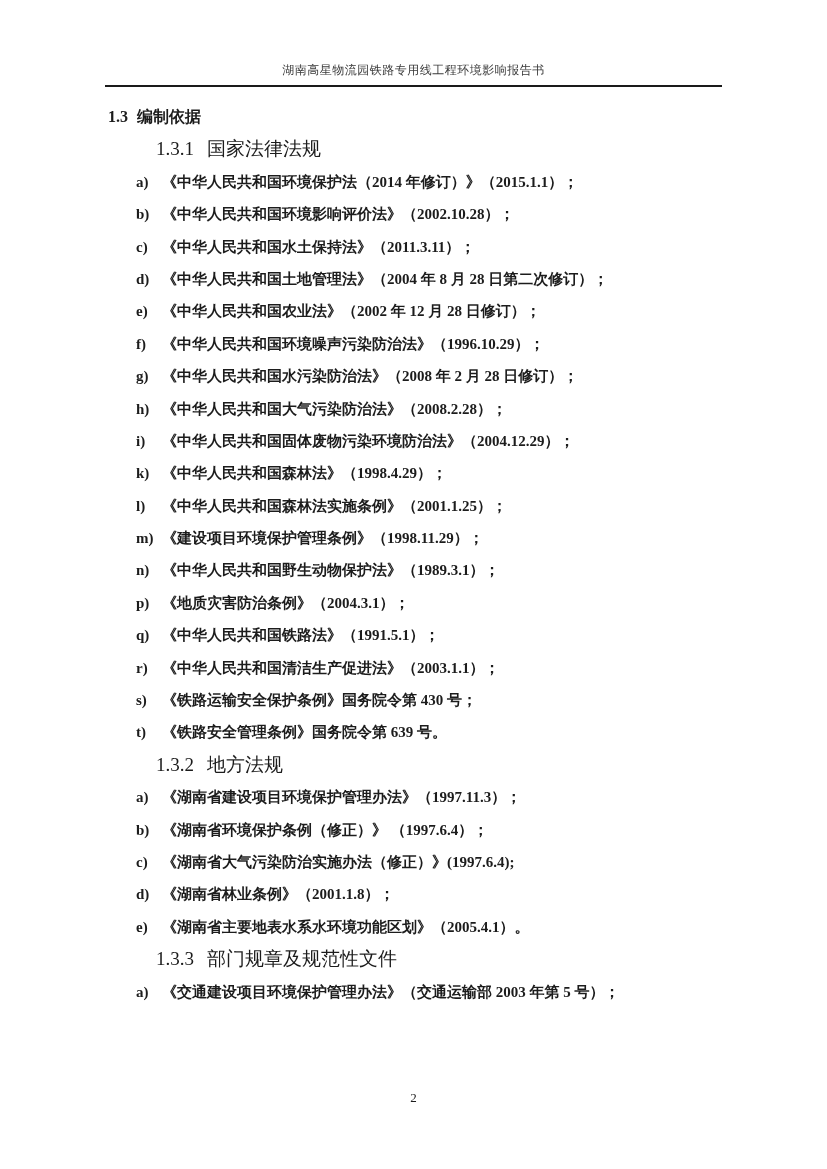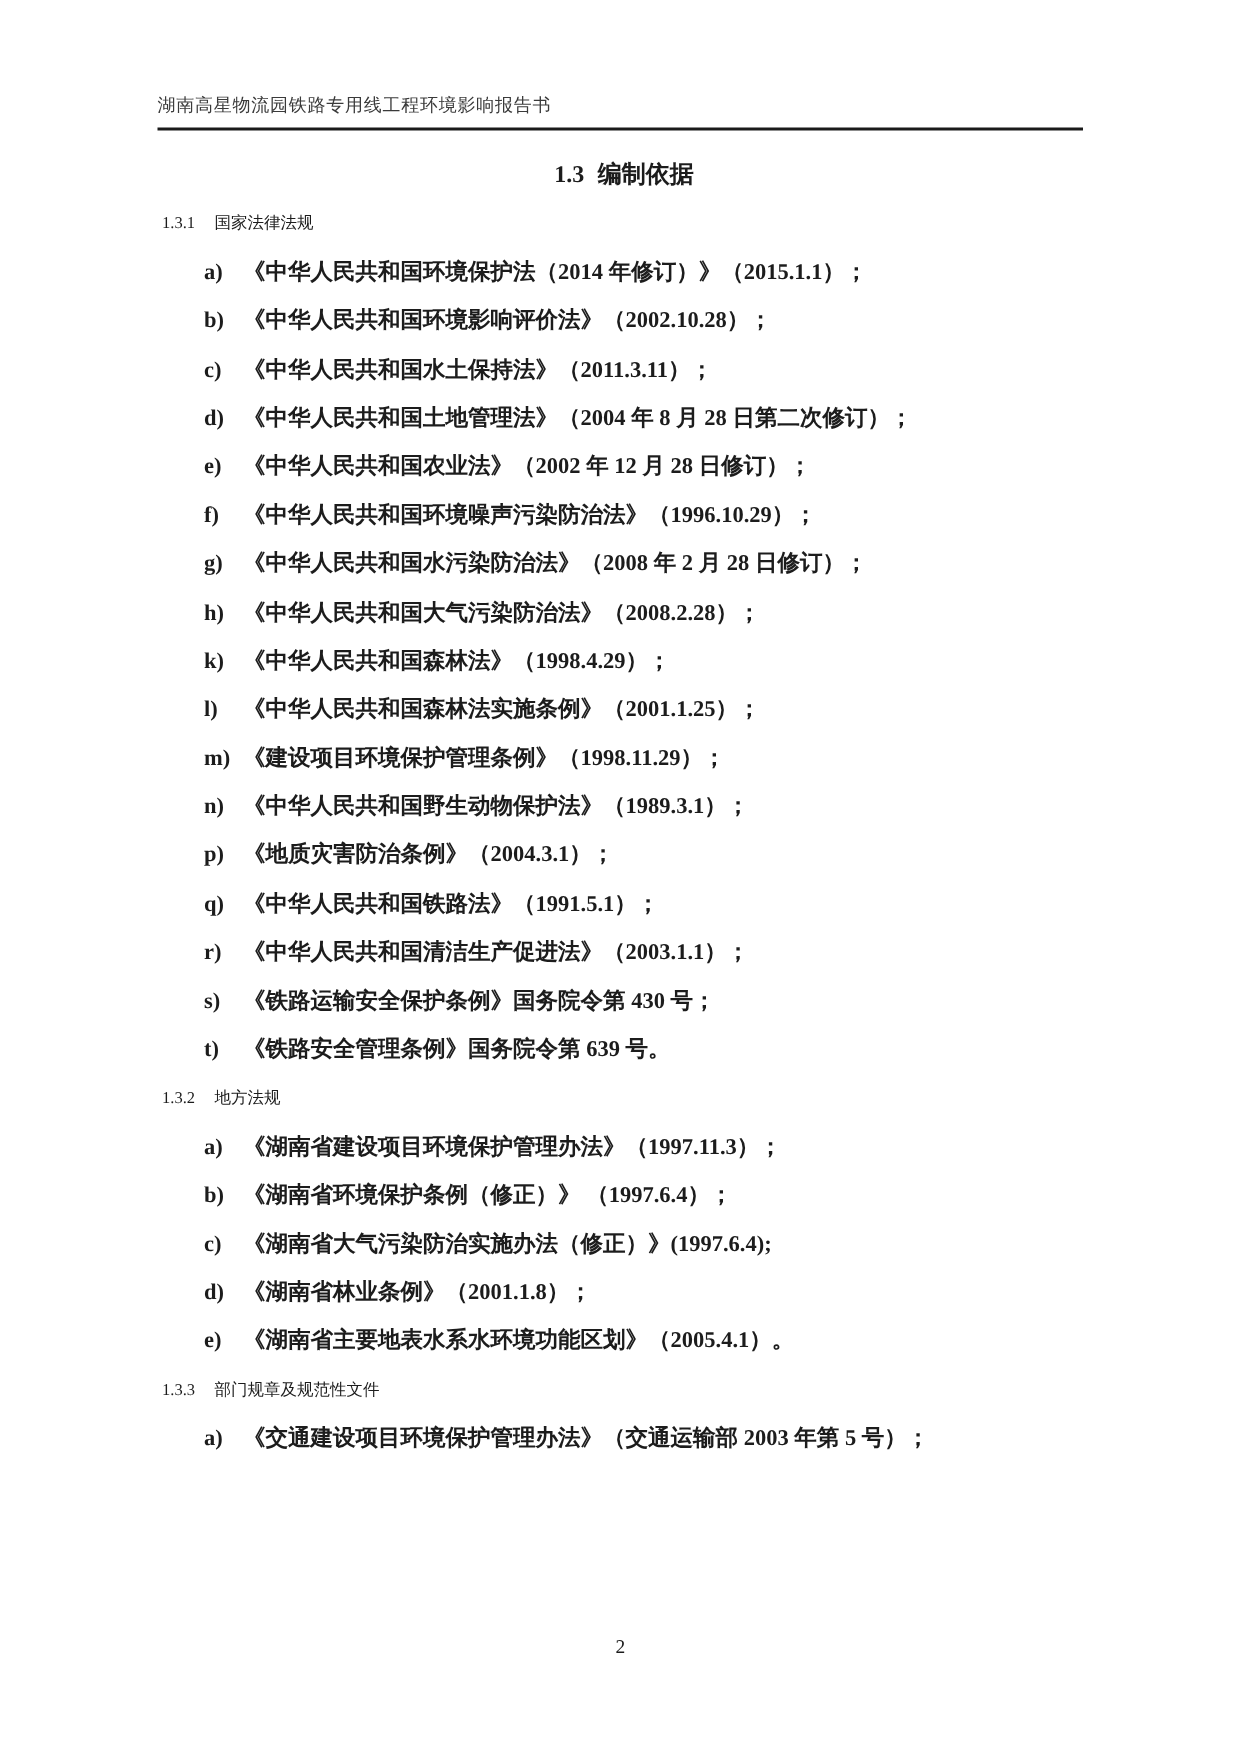--- a/index.html
+++ b/index.html
@@ -13,21 +13,21 @@
     position: relative;
     font-family: "Liberation Serif", "DejaVu Serif", serif;
     color: #1c1c1c;
     overflow: hidden;
   }
   .page-header {
     position: absolute;
     left: 105px;
     top: 62px;
     width: 617px;
-    text-align: left;
+    text-align: center;
     font-size: 12px;
     color: #3a3a3a;
     letter-spacing: 0.5px;
     line-height: 16px;
   }
   .header-rule {
     position: absolute;
     left: 105px;
     top: 85px;
     width: 617px;
@@ -42,24 +42,23 @@
   }
   .row {
     height: 32.4px;
     line-height: 32.4px;
     font-size: 15px;
     white-space: nowrap;
   }
   .h1 {
     font-weight: bold;
     font-size: 16px;
-    text-align: center;
   }
   .h1 .h1-num { margin-right: 9px; }
-  .sub-head { font-size: 11px; }
+  .sub-head { font-size: 19px; margin-left: 48px; }
   .sub-head .sub-num { margin-right: 13px; }
   .item { padding-left: 28px; font-weight: bold; }
   .item .letter {
     display: inline-block;
     width: 26px;
   }
   .footer {
     position: absolute;
     left: 0;
     top: 1089px;
@@ -84,20 +83,21 @@
   <div id="subsections">
       <div class="row sub-head"><span class="sub-num">1.3.1</span><span>国家法律法规</span></div>
       <div class="row item"><span class="letter">a)</span><span class="text">《中华人民共和国环境保护法（2014 年修订）》（2015.1.1）；</span></div>
       <div class="row item"><span class="letter">b)</span><span class="text">《中华人民共和国环境影响评价法》（2002.10.28）；</span></div>
       <div class="row item"><span class="letter">c)</span><span class="text">《中华人民共和国水土保持法》（2011.3.11）；</span></div>
       <div class="row item"><span class="letter">d)</span><span class="text">《中华人民共和国土地管理法》（2004 年 8 月 28 日第二次修订）；</span></div>
       <div class="row item"><span class="letter">e)</span><span class="text">《中华人民共和国农业法》（2002 年 12 月 28 日修订）；</span></div>
       <div class="row item"><span class="letter">f)</span><span class="text">《中华人民共和国环境噪声污染防治法》（1996.10.29）；</span></div>
       <div class="row item"><span class="letter">g)</span><span class="text">《中华人民共和国水污染防治法》（2008 年 2 月 28 日修订）；</span></div>
       <div class="row item"><span class="letter">h)</span><span class="text">《中华人民共和国大气污染防治法》（2008.2.28）；</span></div>
+      <div class="row item"><span class="letter">i)</span><span class="text">《中华人民共和国固体废物污染环境防治法》（2004.12.29）；</span></div>
       <div class="row item"><span class="letter">k)</span><span class="text">《中华人民共和国森林法》（1998.4.29）；</span></div>
       <div class="row item"><span class="letter">l)</span><span class="text">《中华人民共和国森林法实施条例》（2001.1.25）；</span></div>
       <div class="row item"><span class="letter">m)</span><span class="text">《建设项目环境保护管理条例》（1998.11.29）；</span></div>
       <div class="row item"><span class="letter">n)</span><span class="text">《中华人民共和国野生动物保护法》（1989.3.1）；</span></div>
       <div class="row item"><span class="letter">p)</span><span class="text">《地质灾害防治条例》（2004.3.1）；</span></div>
       <div class="row item"><span class="letter">q)</span><span class="text">《中华人民共和国铁路法》（1991.5.1）；</span></div>
       <div class="row item"><span class="letter">r)</span><span class="text">《中华人民共和国清洁生产促进法》（2003.1.1）；</span></div>
       <div class="row item"><span class="letter">s)</span><span class="text">《铁路运输安全保护条例》国务院令第 430 号；</span></div>
       <div class="row item"><span class="letter">t)</span><span class="text">《铁路安全管理条例》国务院令第 639 号。</span></div>
       <div class="row sub-head"><span class="sub-num">1.3.2</span><span>地方法规</span></div>

